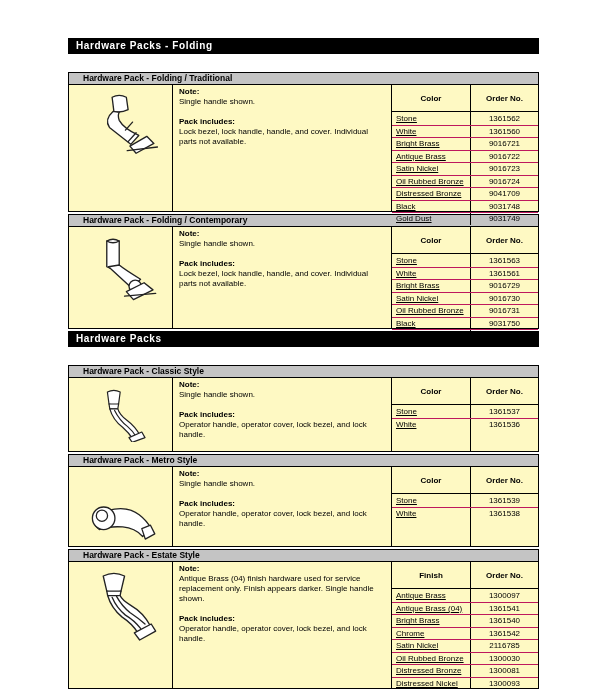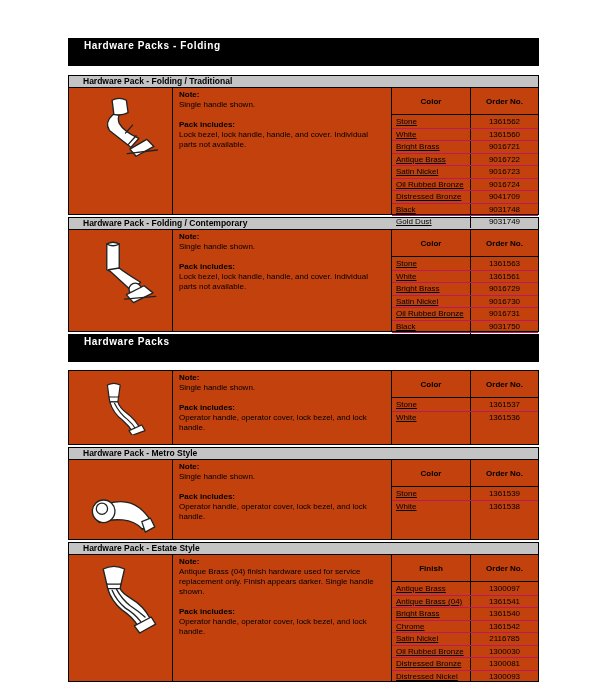--- a/index.html
+++ b/index.html
@@ -5,31 +5,31 @@
   html,body { margin:0; padding:0; }
   body {
     width:600px; height:700px; background:#fff; overflow:hidden;
     font-family:"Liberation Sans", sans-serif; color:#000;
     -webkit-font-smoothing:antialiased;
   }
   * { box-sizing:border-box; }
   .page { width:471px; margin-left:68px; padding-top:38px; }
 
   .bar-black {
-    background:#000; color:#fff; height:28px; line-height:16px;
+    background:#000; color:#fff; height:16px; line-height:16px;
     font-size:10px; font-weight:bold; letter-spacing:0.6px;
-    padding-left:16px; margin-bottom:9px;
+    padding-left:8px; margin-bottom:18px;
   }
   .pack { margin-bottom:2px; }
   .bar-gray {
     background:#c4c4c4; border:1px solid #000; height:13px; line-height:11px;
     font-size:8.5px; font-weight:bold; padding-left:14px;
   }
   .pack-body {
-    border:1px solid #000; margin-top:-1px; display:flex; background:#c2410c;
+    border:1px solid #000; margin-top:-1px; display:flex; background:#fef9c3;
   }
   .h128 { height:128px; } .h103 { height:103px; }
   .h75  { height:75px; }  .h81  { height:81px; }
 
   .cell-img {
     width:104px; flex:none; border-right:1px solid #000;
     display:flex; justify-content:center; align-items:flex-start; padding-top:6px;
   }
   .cell-img svg { width:80px; height:auto; }
 
@@ -191,20 +191,21 @@
         <div class="ofiller">
             <div class="fdiv"></div>
           </div>
       </div>
     </div>
   </div>
 
   <div class="bar-black">Hardware Packs</div>
 
   <div class="pack">
+    <div class="bar-gray">Hardware Pack - Classic Style</div>
     <div class="pack-body h75">
       <div class="cell-img">
         <svg viewBox="0 0 90 72" class="art" style="width:72px">
           <path d="M28,10 Q36,6 44,10 L42,25 Q37,28 30,25 Z"></path>
           <path d="M30,25 L42,25 L41,31 L31,31 Z"></path>
           <path d="M31,31 Q35,45 47,54 Q55,61 60,69 L69,65 Q64,54 52,45 Q43,38 41,31 Z"></path>
           <path class="nf" d="M37,33 Q43,45 53,53 Q60,59 64,66"></path>
           <path d="M55,67 L71,60 L75,67 L59,73 Z"></path>
         </svg>
       </div>

